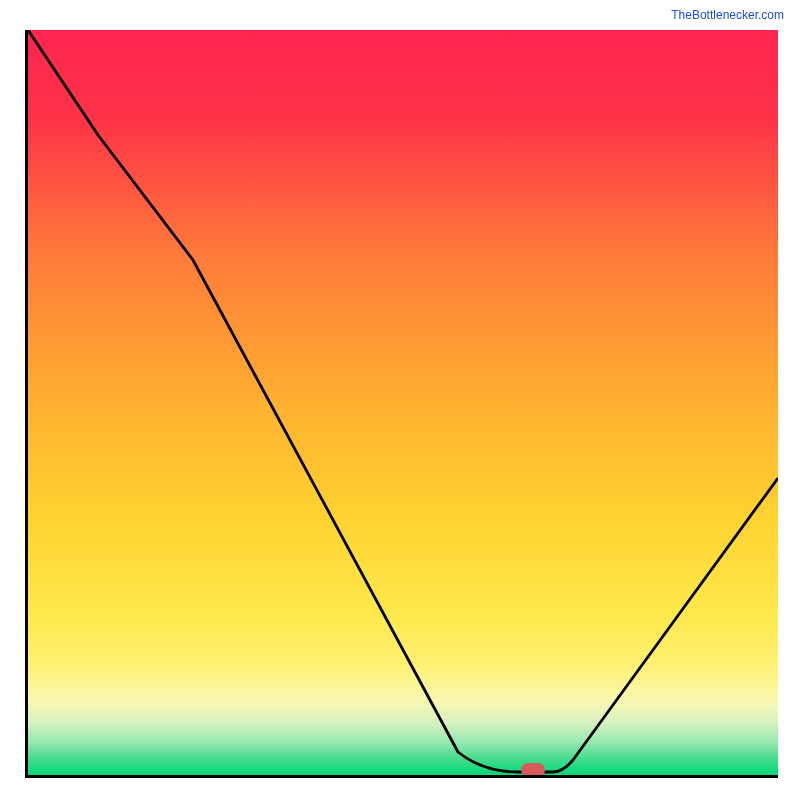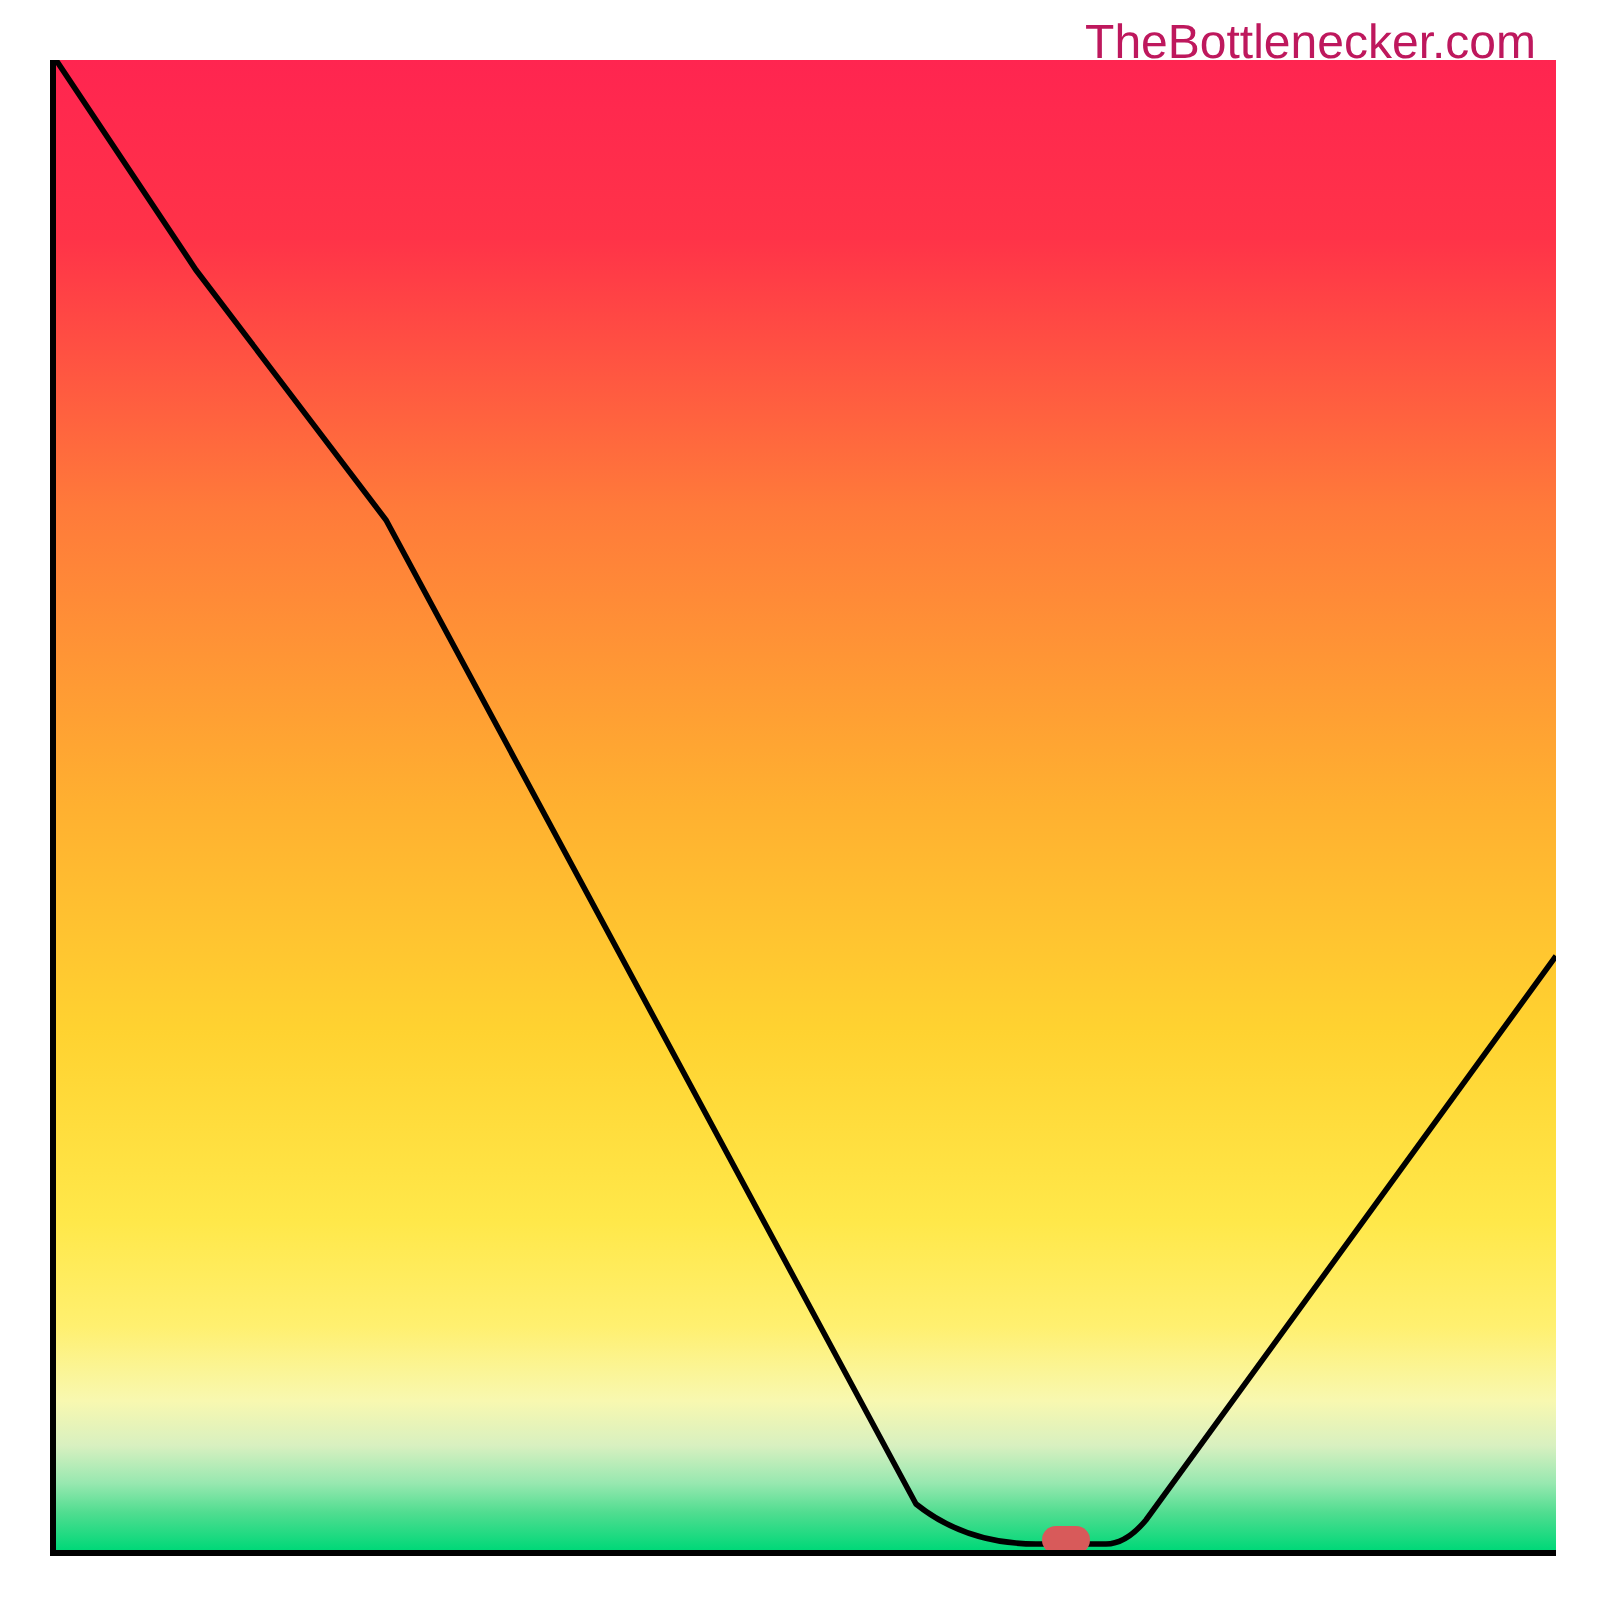--- a/index.html
+++ b/index.html
@@ -7,23 +7,23 @@
     padding: 0;
     width: 800px;
     height: 800px;
     background: white;
     position: relative;
     font-family: Arial, sans-serif;
   }
   .watermark {
     position: absolute;
     top: 8px;
-    right: 32px;
-    color: #be185d;
-    font-size: 24px;
+    right: 16px;
+    color: #1d4ed8;
+    font-size: 12px;
     font-weight: 500;
     z-index: 10;
   }
   .chart-container {
     position: absolute;
     left: 25px;
     top: 30px;
     width: 750px;
     height: 745px;
     border-left: 3px solid black;

